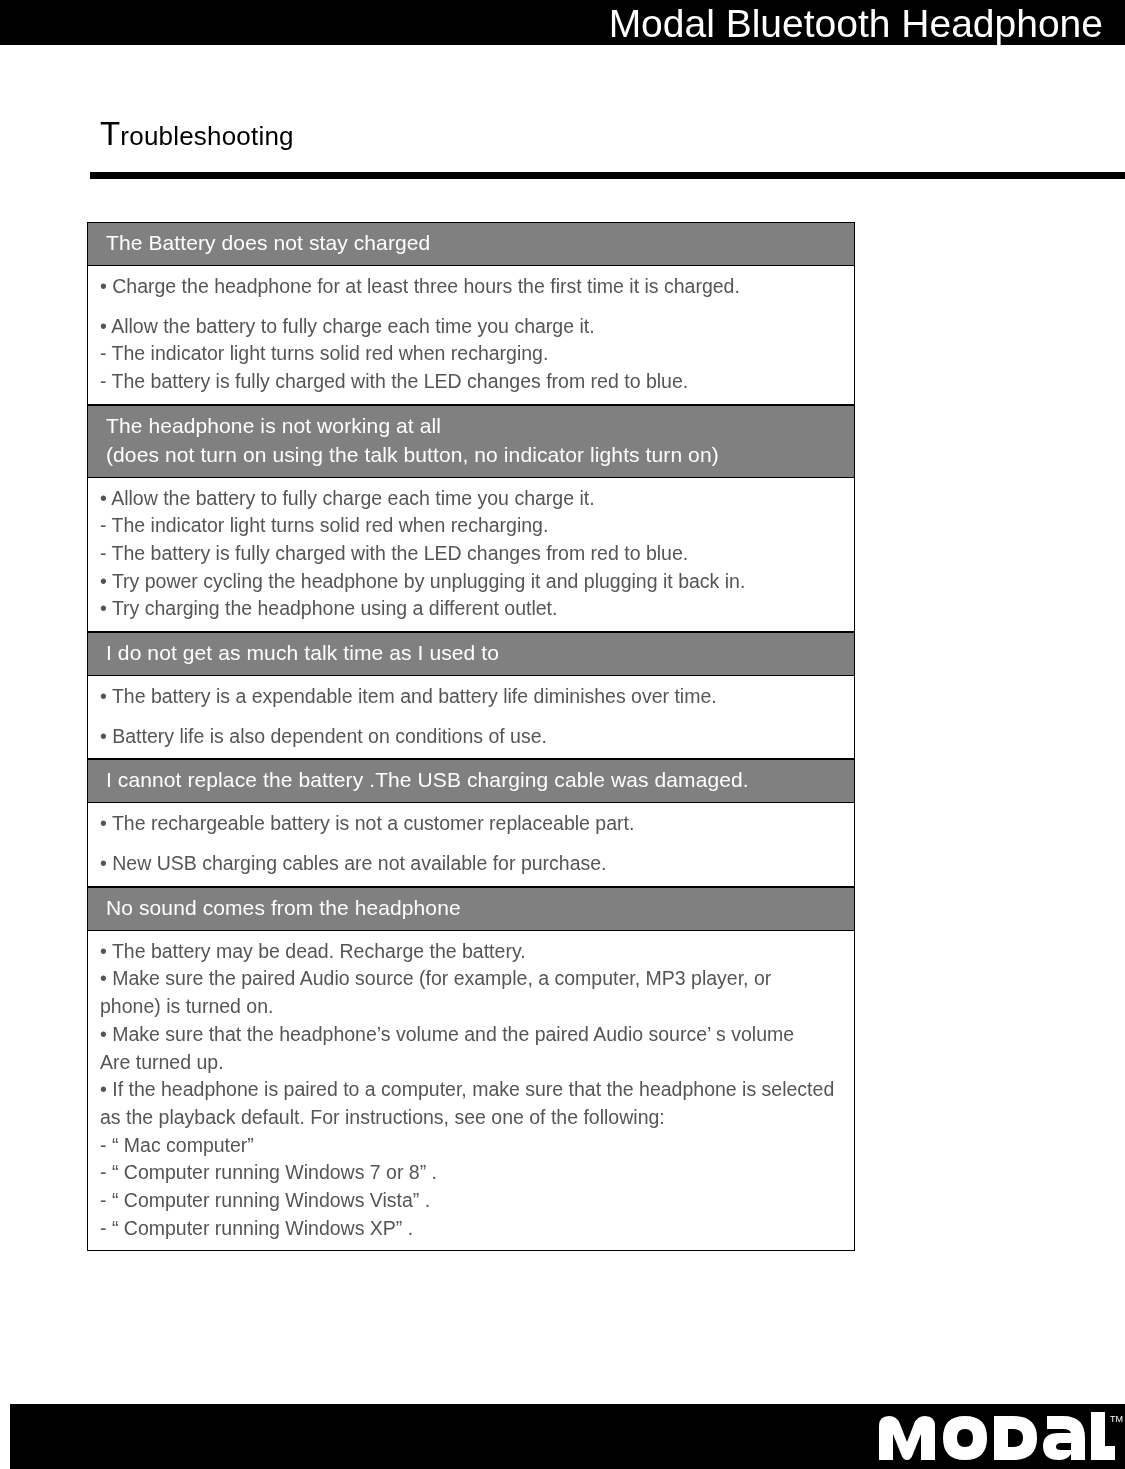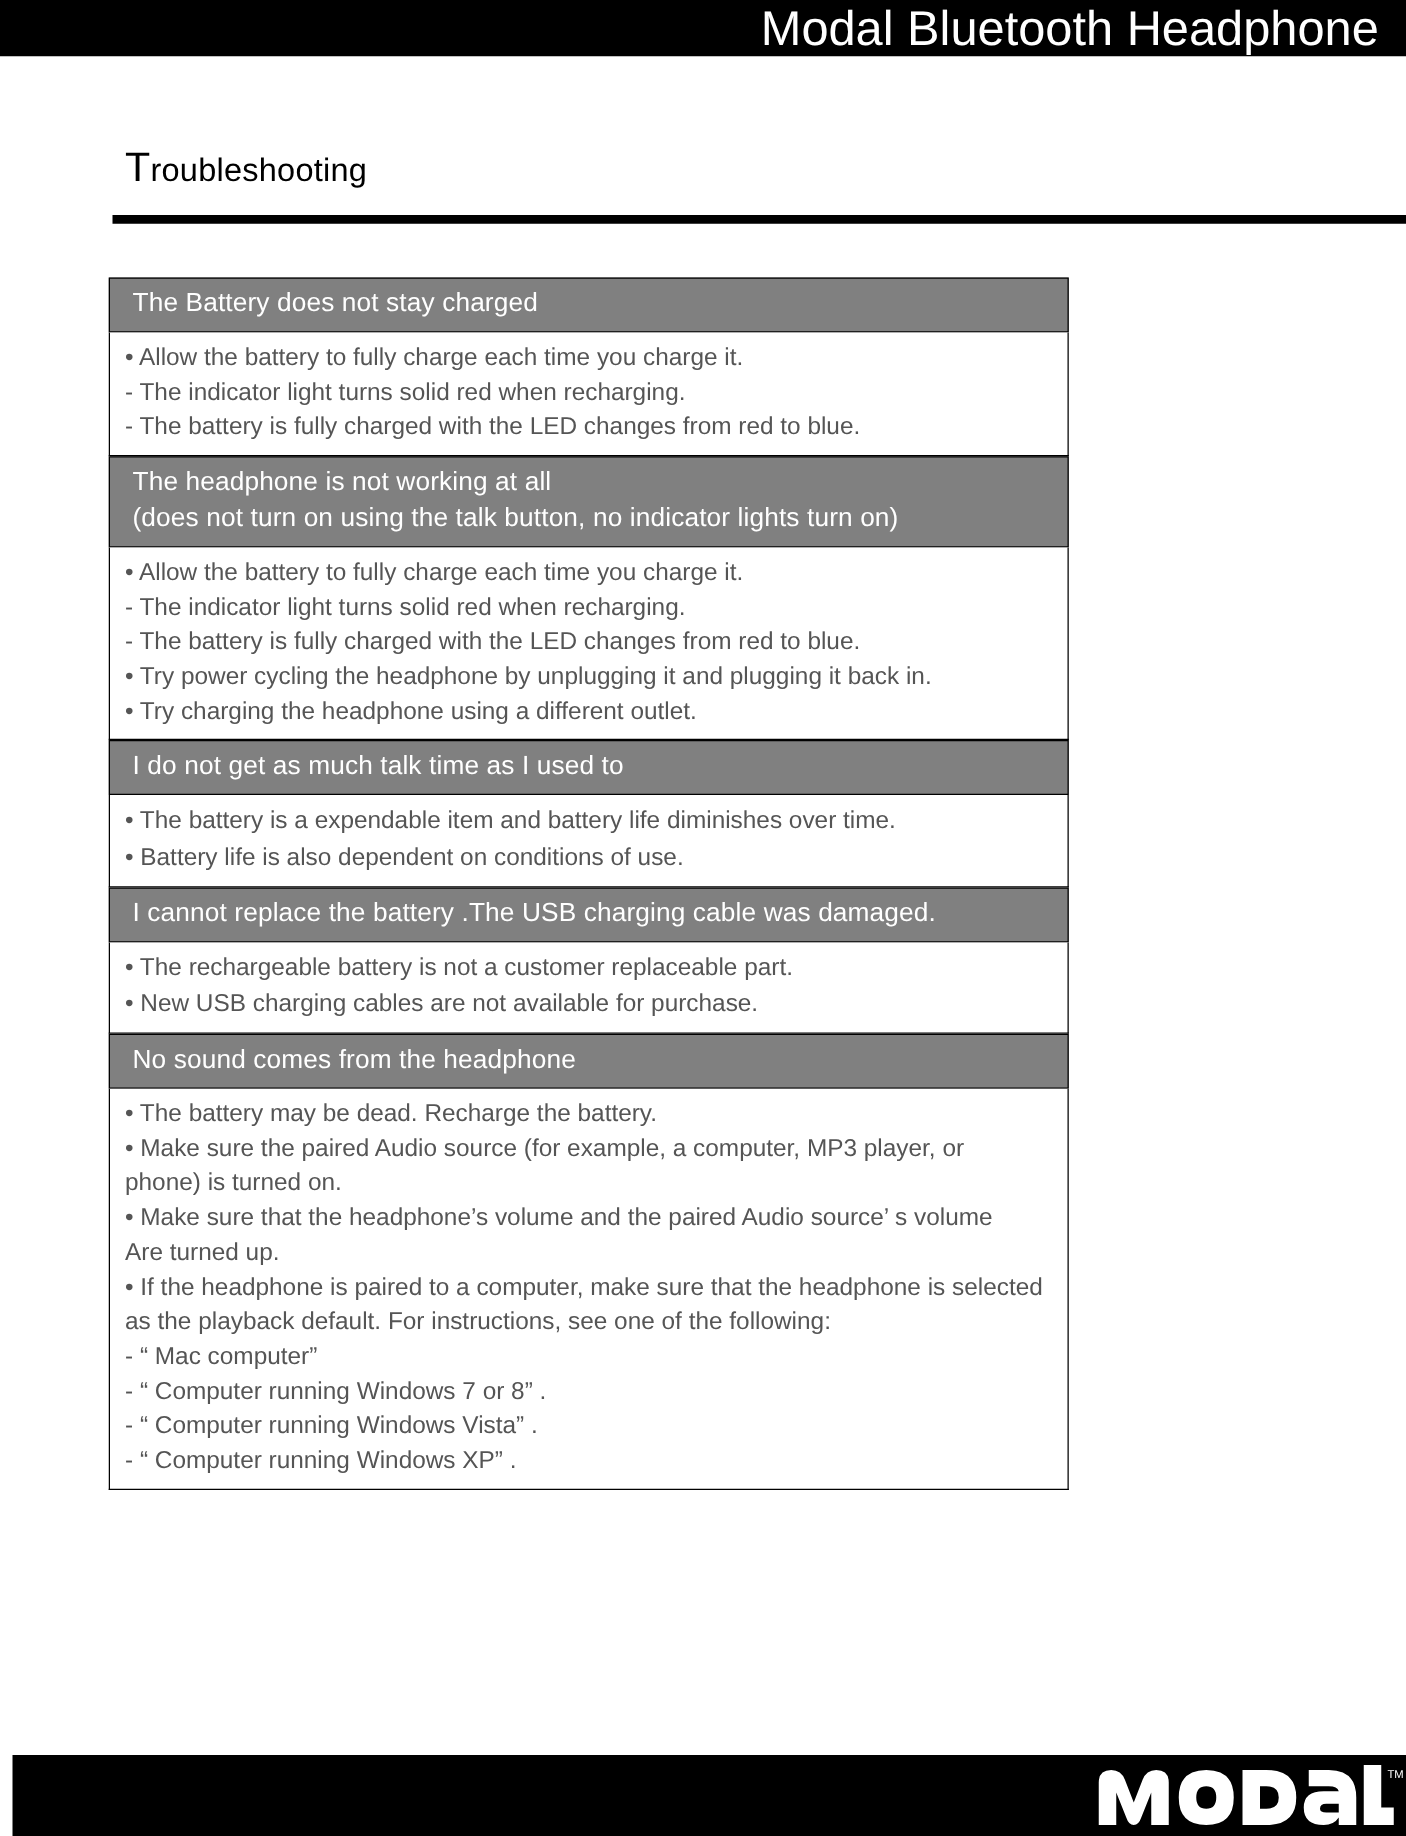--- a/index.html
+++ b/index.html
@@ -86,21 +86,21 @@
     border: 1px solid #000000;
     border-top: none;
     font-size: 19.5px;
     line-height: 1.42;
     padding: 7px 10px 8px 12px;
   }
   .a-row p {
     margin: 0;
     padding: 0;
   }
-  .a-row p + p { margin-top: 2px; }
+  .a-row p + p { margin-top: 12px; }
 
   
   .bottom-bar {
     position: absolute;
     left: 0;
     bottom: 0;
     width: 1125px;
     height: 65px;
     background: #000000;
     margin-left: 10px;
@@ -132,20 +132,21 @@
   <span class="cap">T</span><span>roubleshooting</span>
 </div>
 <div class="title-rule"></div>
 
 <div class="tbl">
 
   <div class="q-row">
     <span>The Battery does not  stay charged</span>
   </div>
   <div class="a-row">
+    <p>• Charge the headphone for at least three hours the first time it is charged.</p>
     <p style="white-space: pre-line;">• Allow the battery to fully charge each time you charge it.
 - The indicator light turns solid red when recharging.
 - The battery is fully charged with the LED changes from red to blue.</p>
   </div>
 
   <div class="q-row">
     <span>The headphone is not working at all</span>
     <span class="line2">(does not turn on using the talk button, no indicator lights turn on)</span>
   </div>
   <div class="a-row">

